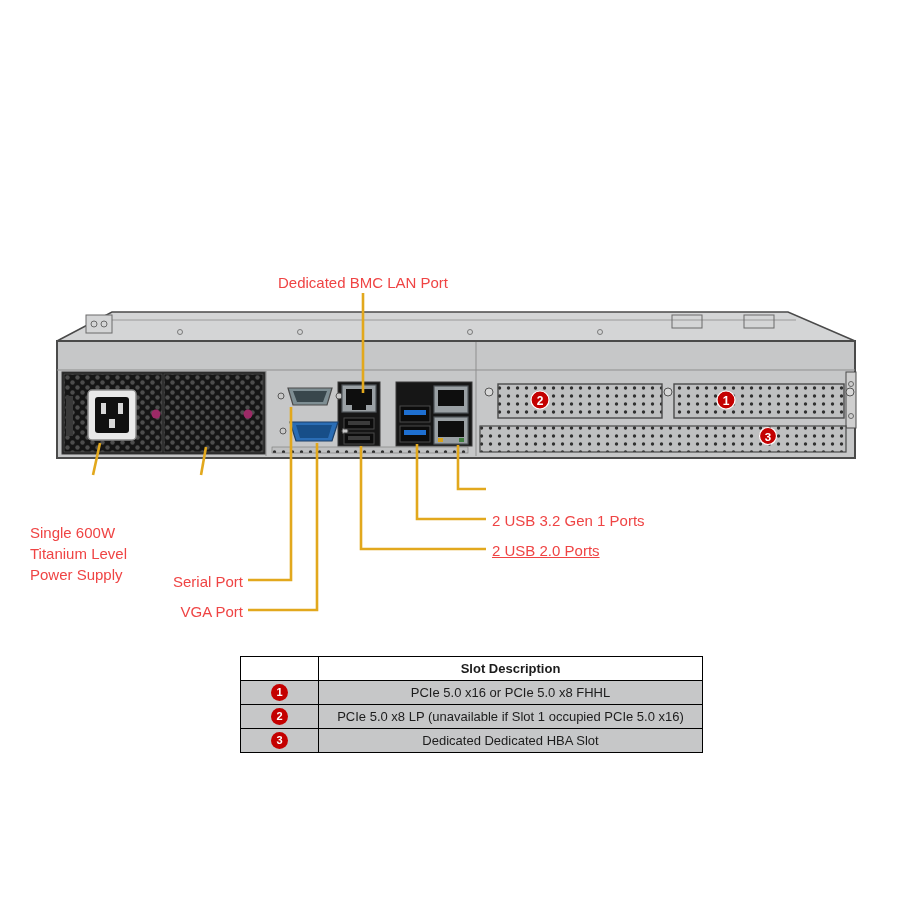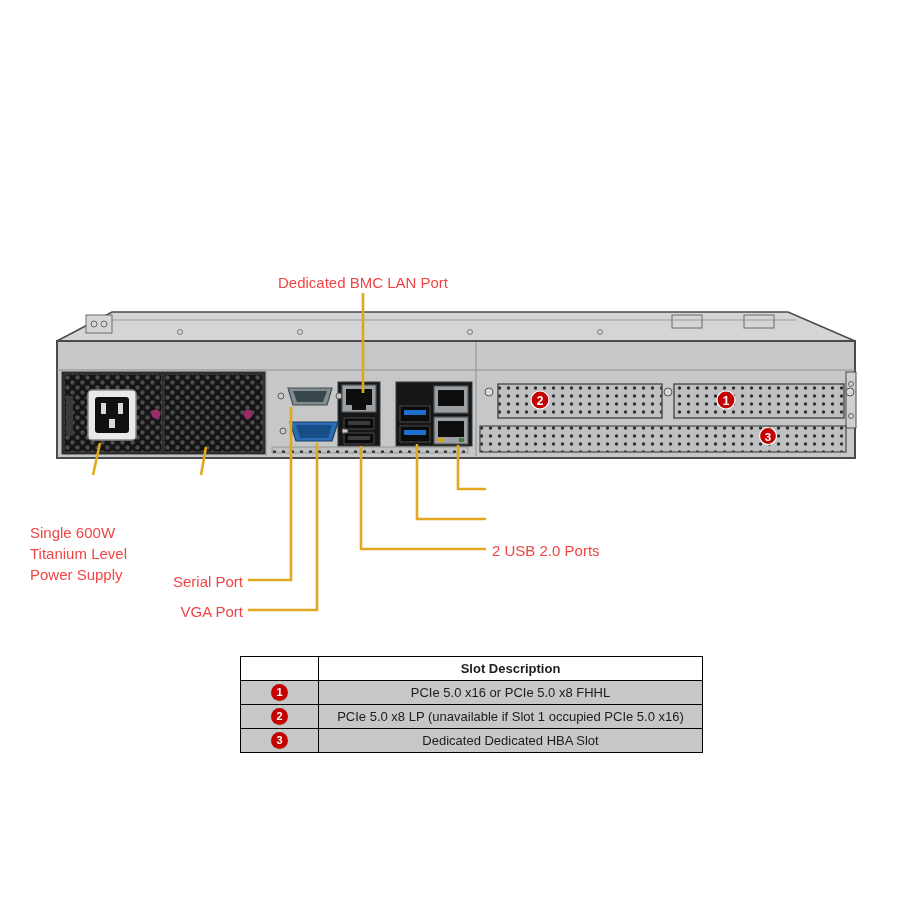--- a/index.html
+++ b/index.html
@@ -169,22 +169,23 @@
   </svg>
 
   <div class="label center" style="left:267px;top:272px;width:192px;">Dedicated BMC LAN Port</div>
 
   <div class="label" style="left:30px;top:474px;width:130px;margin-top:48px;">Single 600W
 Titanium Level
 Power Supply</div>
 
 
 
-
-  <div class="label" style="left:492px;top:540px;width:200px;">2 USB 2.0 Ports</div>
+  <div class="label" style="left:492px;top:510px;width:220px;">2 USB 3.2 Gen 1 Ports</div>
+
+  <div class="label" style="left:492px;top:540px;width:200px;text-decoration:underline;">2 USB 2.0 Ports</div>
 
   <div class="label right" style="left:130px;top:571px;width:113px;">Serial Port</div>
 
   <div class="label right" style="left:130px;top:601px;width:113px;">VGA Port</div>
 
   <div id="slot-table-wrap">
     <table class="slot-table">
       <colgroup>
           <col class="c-num">
           <col>

